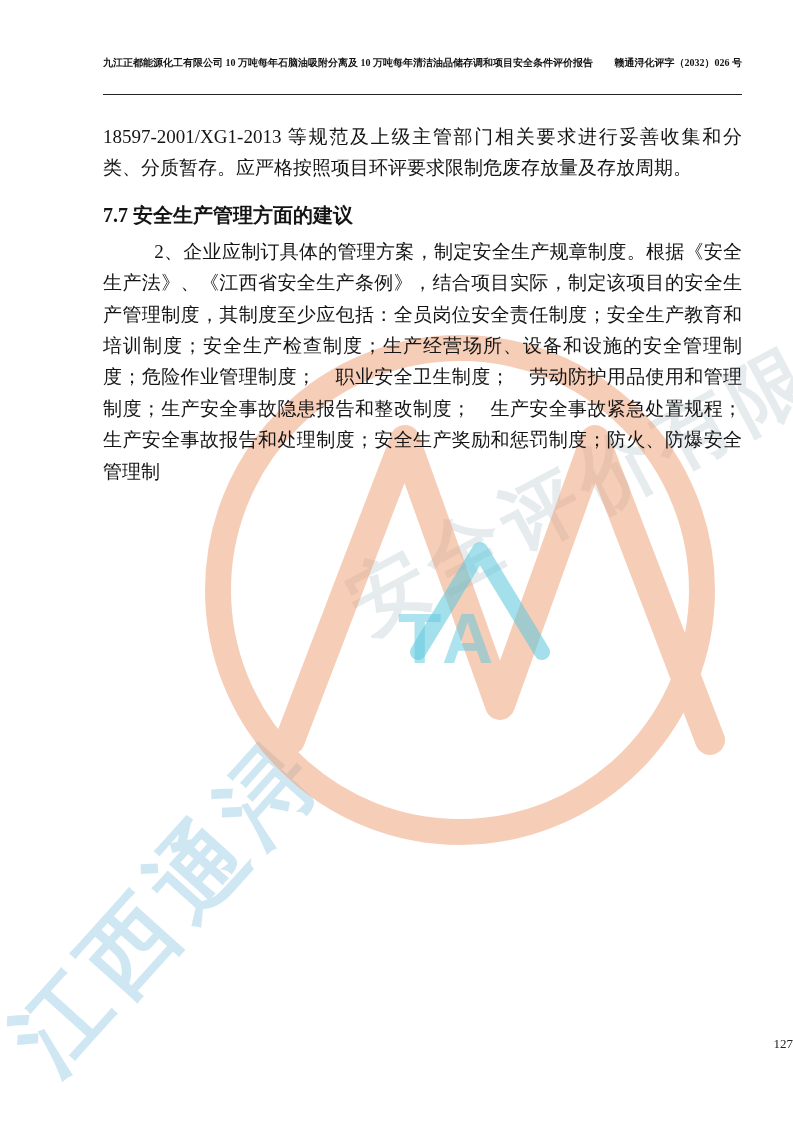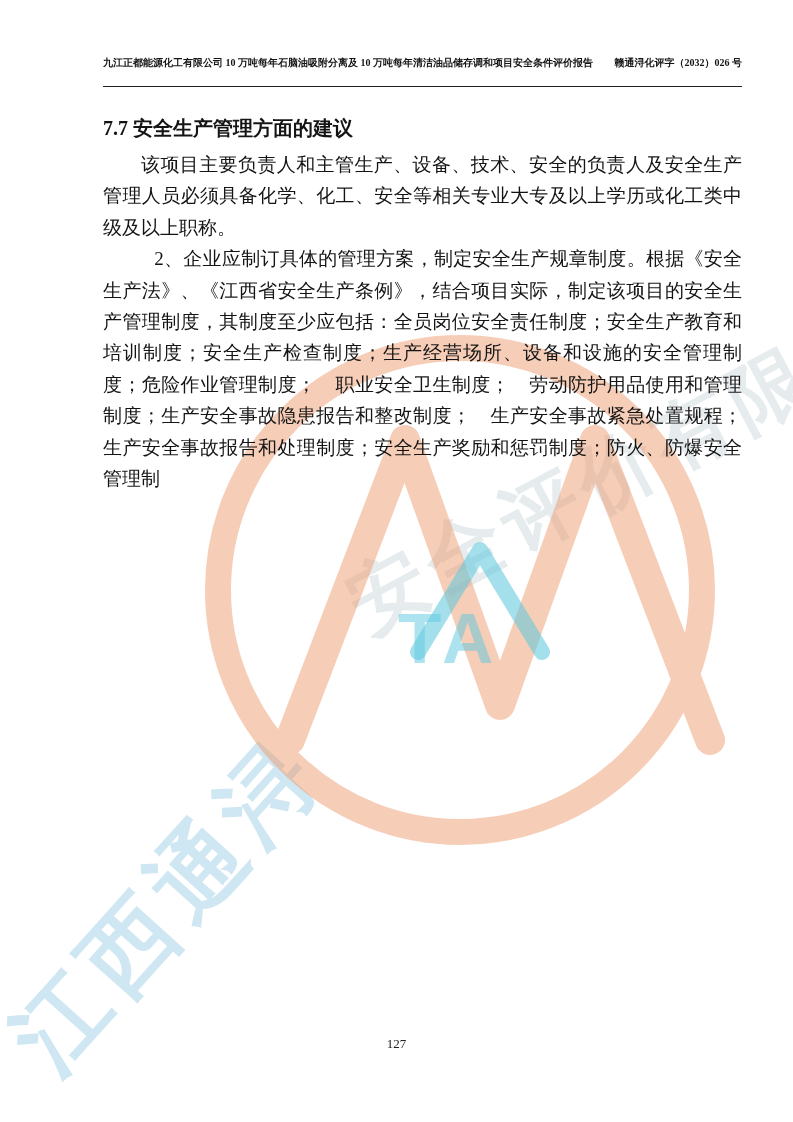--- a/index.html
+++ b/index.html
@@ -36,38 +36,38 @@
     font-family:"Liberation Sans","DejaVu Sans",sans-serif;
   }
   
   .header{
     position:relative;z-index:2;
     margin:56px 51px 0 103px;width:639px;
     font-size:10px;font-weight:700;line-height:14px;
     white-space:nowrap;overflow:hidden;
     display:flex;justify-content:space-between;gap:6px;
     border-bottom:1.4px solid #222;
-    padding-bottom:16px;
+    padding-bottom:24px;
   }
   .body{
     position:relative;z-index:2;
     margin:26px 51px 0 103px;width:639px;
     font-size:19px;line-height:31.4px;
     text-align:justify;text-justify:inter-ideograph;
   }
   .body p{margin:0;text-indent:2em;}
   .body p.p-cont{text-indent:0;}
   .body p.p-extra{text-indent:2.7em;}
   .section-heading{
     margin:16px 0 6px 0;
     font-size:20px;line-height:30px;font-weight:700;
   }
   .footer{
     position:absolute;z-index:2;left:0;right:0;top:1036px;
-    text-align:center;font-size:13px;color:#222;
+    text-align:right;font-size:13px;color:#222;
   }
 </style>
 </head>
 <body>
 
 <div class="page">
 
   <div class="wm wm-diag1">江西通浔</div>
   <div class="wm wm-diag2">安全评价有限公司</div>
 
@@ -80,20 +80,20 @@
     <path d="M18 112 L80 10 L142 112" fill="none" stroke="#5bc8dd" stroke-width="16" stroke-linejoin="round" stroke-linecap="round"></path>
   </svg>
   <div class="wm wm-ta">TA</div>
 
   <div class="header">
     <span>九江正都能源化工有限公司 10 万吨每年石脑油吸附分离及 10 万吨每年清洁油品储存调和项目安全条件评价报告</span>
     <span>赣通浔化评字（2032）026 号</span>
   </div>
 
   <div class="body">
+    <p class="p-cont">18597-2001/XG1-2013 等规范及上级主管部门相关要求进行妥善收集和分类、分质暂存。应严格按照项目环评要求限制危废存放量及存放周期。</p>
     <h2 class="section-heading">7.7 安全生产管理方面的建议</h2>
-    <p>该项目主要负责人和主管生产、设备、技术、安全的负责人及安全生产管理人员必须具备化学、化工、安全等相关专业大专及以上学历或化工类中级及以上职称。</p>
     <p class="p-extra">2、企业应制订具体的管理方案，制定安全生产规章制度。根据《安全生产法》、《江西省安全生产条例》，结合项目实际，制定该项目的安全生产管理制度，其制度至少应包括：全员岗位安全责任制度；安全生产教育和培训制度；安全生产检查制度；生产经营场所、设备和设施的安全管理制度；危险作业管理制度；　职业安全卫生制度；　劳动防护用品使用和管理制度；生产安全事故隐患报告和整改制度；　生产安全事故紧急处置规程；生产安全事故报告和处理制度；安全生产奖励和惩罚制度；防火、防爆安全管理制</p>
   </div>
 
   <div class="footer">127</div>
 
 </div>
 
 </body></html>

